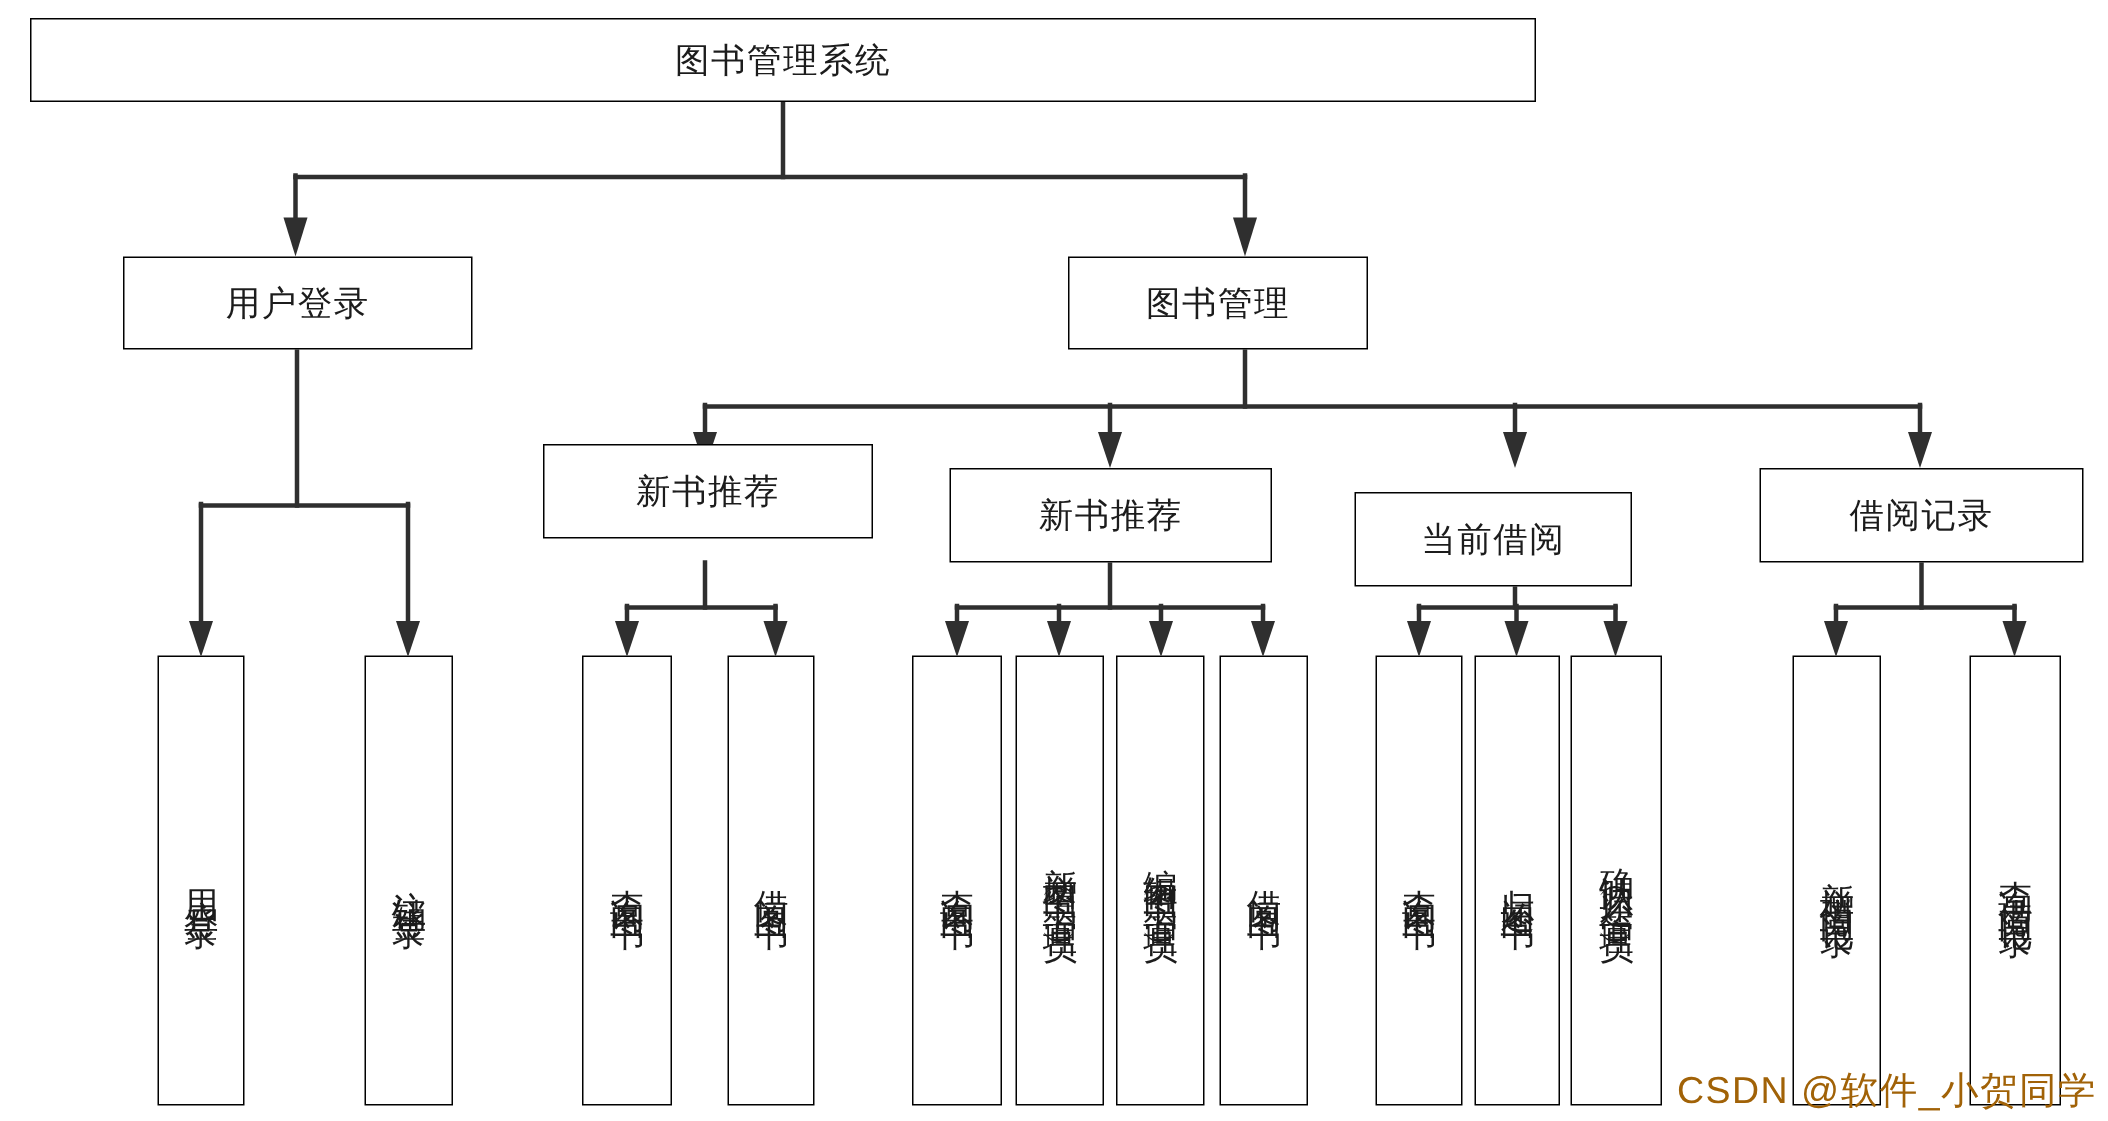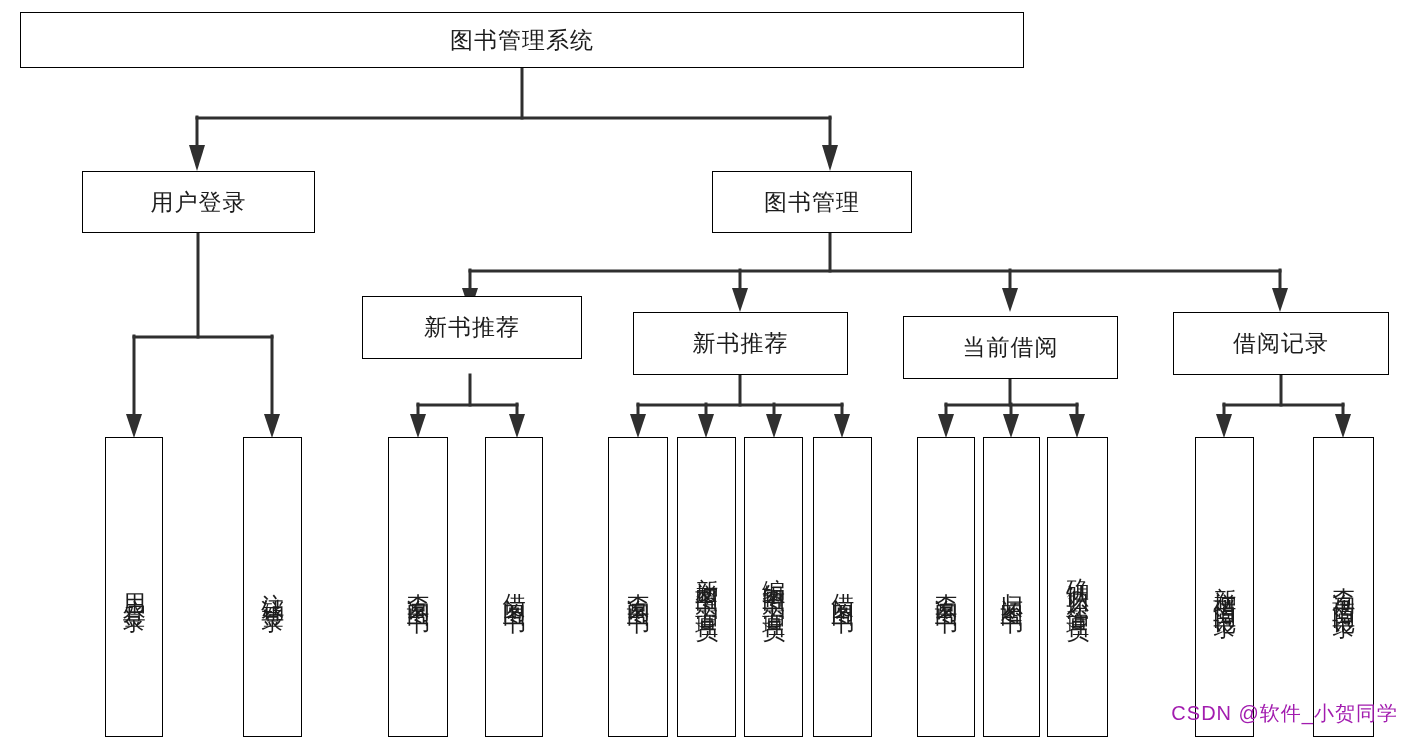--- a/index.html
+++ b/index.html
@@ -33,23 +33,23 @@
   .vbox .label {
     writing-mode: vertical-rl;
     text-orientation: mixed;
     font-size: 23px;
     line-height: 1.1;
     letter-spacing: 6px;
   }
   .watermark {
     position: absolute;
     right: 7px;
-    bottom: 20px;
-    font-size: 20px;
-    color: #a21caf;
+    bottom: 4px;
+    font-size: 25px;
+    color: #a16207;
     letter-spacing: 1px;
     white-space: nowrap;
   }
 </style>
 </head>
 <body>
 
 <div id="canvas">
 
   <svg class="connectors" viewBox="0 0 1405 747" xmlns="http://www.w3.org/2000/svg">
@@ -131,21 +131,21 @@
   <div class="node hbox" style="left:712px;top:171px;width:200px;height:62px">
     <span class="label">图书管理</span>
   </div>
 
   <div class="node hbox" style="left:362px;top:296px;width:220px;height:63px">
     <span class="label">新书推荐</span>
   </div>
   <div class="node hbox" style="left:633px;top:312px;width:215px;height:63px">
     <span class="label">新书推荐</span>
   </div>
-  <div class="node hbox" style="left:903px;top:316px;width:215px;height:63px">
+  <div class="node hbox" style="left:903px;top:328px;width:185px;height:63px">
     <span class="label">当前借阅</span>
   </div>
   <div class="node hbox" style="left:1173px;top:312px;width:216px;height:63px">
     <span class="label">借阅记录</span>
   </div>
 
   <div class="node vbox" style="left:105px;top:437px;width:58px;height:300px">
     <span class="label">用户登录</span>
   </div>
   <div class="node vbox" style="left:243px;top:437px;width:59px;height:300px">

